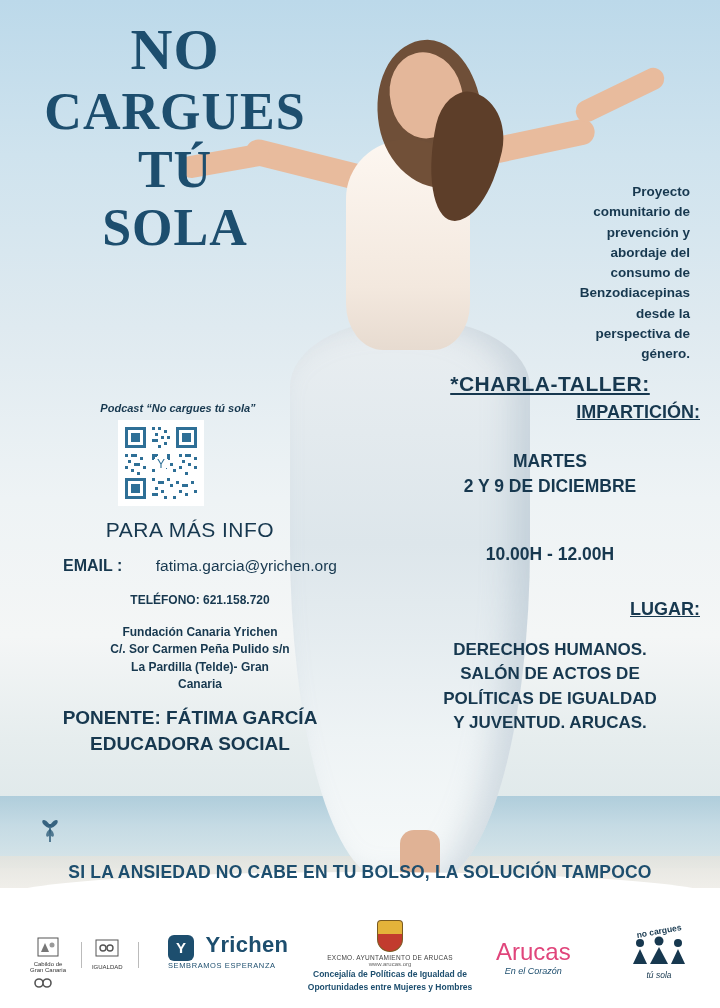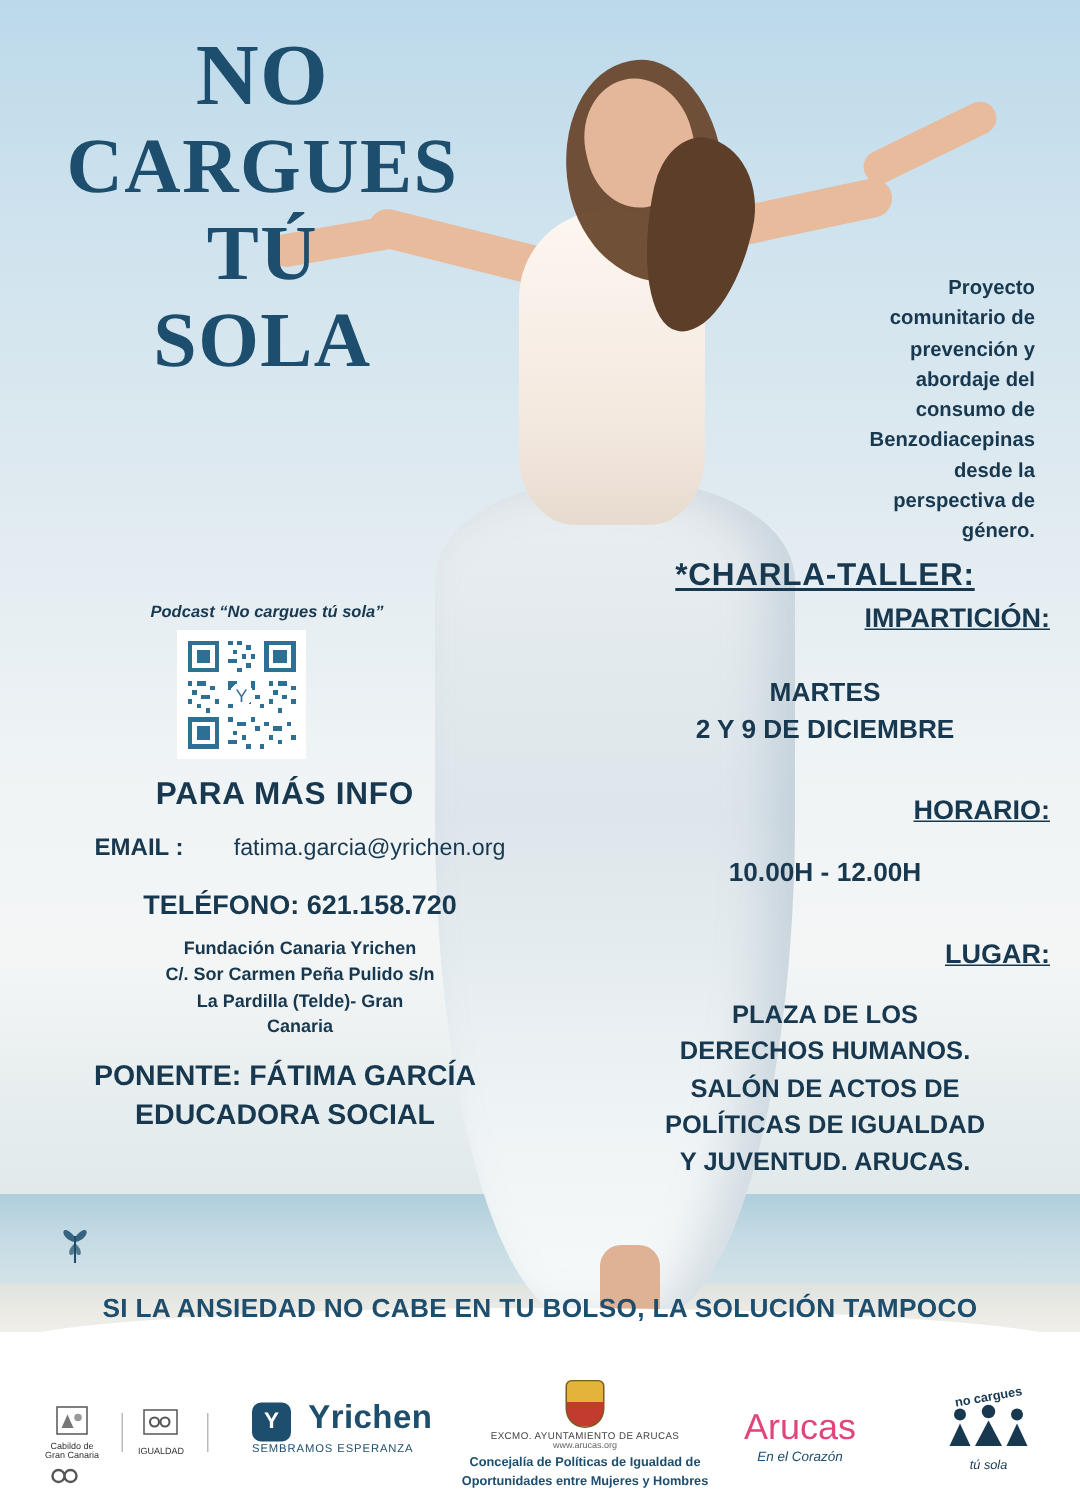--- a/index.html
+++ b/index.html
@@ -155,31 +155,31 @@
     text-align: center;
   }
   .qr {
     position: absolute; left: 118px; top: 420px; width: 86px; height: 86px;
     background: #ffffff; padding: 4px;
   }
   .qr svg { display: block; }
 
   .paramas {
     position: absolute; left: 40px; top: 518px; width: 300px;
-    text-align: center; color: #17384f; font-size: 21px; font-weight: bold;
+    text-align: center; color: #17384f; font-size: 21px; font-weight: normal;
     letter-spacing: .5px;
   }
   .email-row {
     position: absolute; left: 40px; top: 557px; width: 320px; text-align: center;
     color: #17384f; font-size: 16px; font-weight: bold;
   }
   .email-row .val { font-weight: normal; font-size: 15.5px; margin-left: 29px; }
   .tel-row {
     position: absolute; left: 40px; top: 593px; width: 320px; text-align: center;
-    color: #17384f; font-size: 18px; font-weight: bold;
+    color: #17384f; font-size: 12px; font-weight: bold;
   }
   .addr {
     position: absolute; left: 40px; top: 624px; width: 320px; text-align: center;
     color: #17384f; font-size: 12px; font-weight: bold; line-height: 1.45;
   }
   .ponente {
     position: absolute; left: 20px; top: 705px; width: 340px; text-align: center;
     color: #17384f; font-size: 19px; font-weight: bold; line-height: 1.35;
   }
 
@@ -266,27 +266,25 @@
 
   <div class="proyecto">Proyecto comunitario de prevención y abordaje del consumo de Benzodiacepinas desde la perspectiva de género.</div>
 
   <div class="rightcol">
     <div class="rc-h rc-u">*CHARLA-TALLER:</div>
     <div class="rc-sub rc-u">IMPARTICIÓN:</div>
     <div class="gap-lg"></div>
     <div class="rc-line">MARTES</div>
     <div class="rc-line">2 Y 9 DE DICIEMBRE</div>
     <div class="gap-lg"></div>
-    <div class="rc-sub rc-u">HORARIO:</div>
     <div class="gap-md"></div>
     <div class="rc-line">10.00H - 12.00H</div>
     <div class="gap-lg"></div>
     <div class="rc-sub rc-u">LUGAR:</div>
     <div class="gap-md"></div>
-    <div class="rc-lugar">PLAZA DE LOS</div>
     <div class="rc-lugar">DERECHOS HUMANOS.</div>
     <div class="rc-lugar">SALÓN DE ACTOS DE</div>
     <div class="rc-lugar">POLÍTICAS DE IGUALDAD</div>
     <div class="rc-lugar">Y JUVENTUD. ARUCAS.</div>
   </div>
 
   <div class="podcast-label">Podcast “No cargues tú sola”</div>
   <div class="qr">
     <svg width="78" height="78" viewBox="0 0 26 26" shape-rendering="crispEdges">
       <rect width="26" height="26" fill="#ffffff"></rect>

